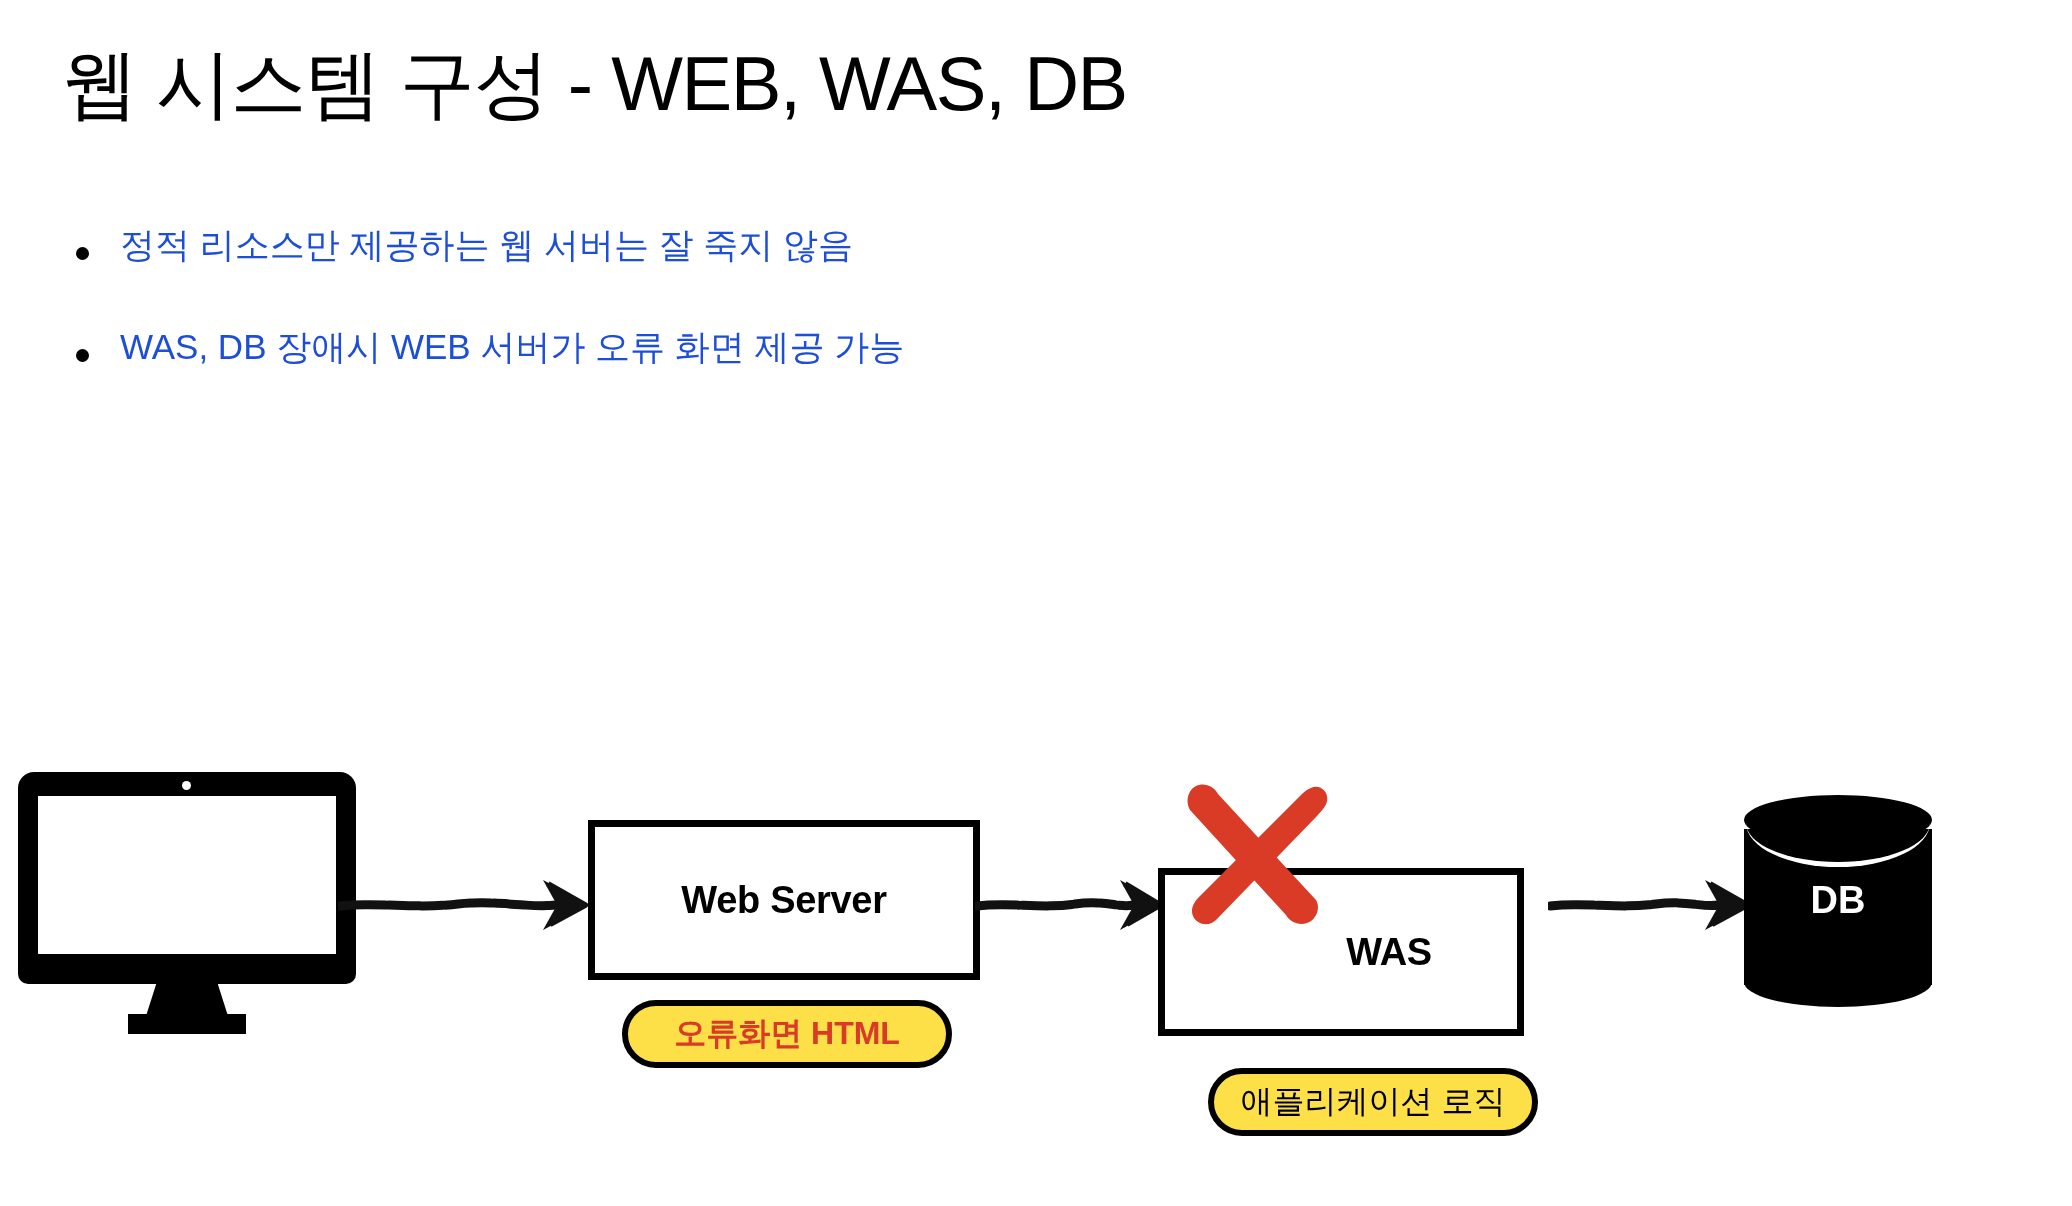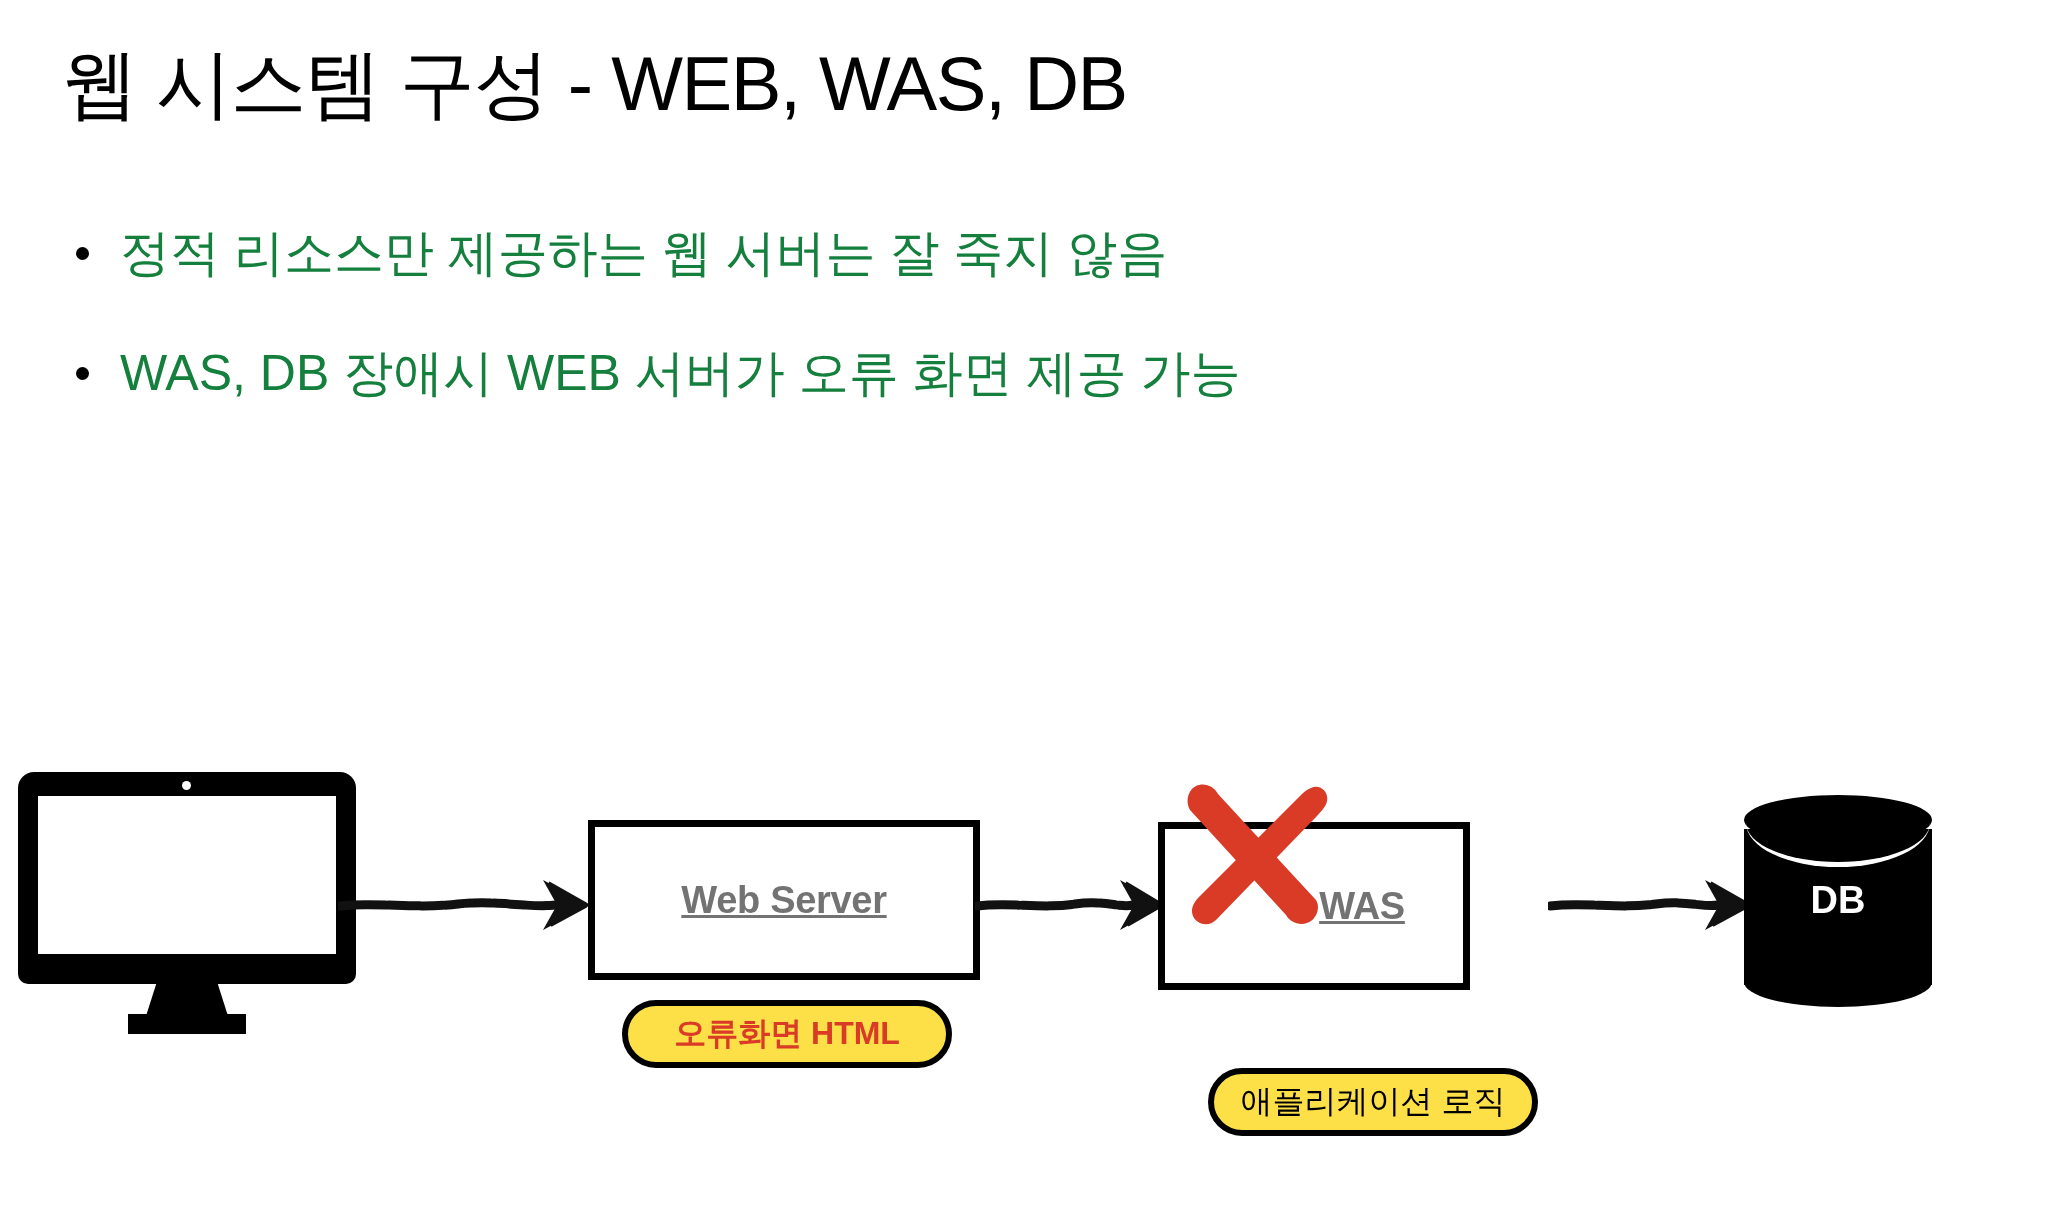--- a/index.html
+++ b/index.html
@@ -40,25 +40,25 @@
     top: 225px;
     width: 1500px;
     list-style: none;
     margin: 0;
     padding: 0;
   }
   #bullet-list li {
     position: relative;
     padding-left: 58px;
     margin-bottom: 62px;
-    font-size: 50px;
+    font-size: 35px;
     font-weight: 400;
     line-height: 1.15;
     white-space: nowrap;
-    color: #15803d;
+    color: #1d4ed8;
   }
   #bullet-list li .bullet-dot {
     position: absolute;
     left: 14px;
     top: 22px;
     width: 13px;
     height: 13px;
     border-radius: 50%;
     background: #000000;
   }
@@ -130,36 +130,35 @@
     background: #ffffff;
     border: 7px solid #000000;
     box-sizing: border-box;
     display: flex;
     align-items: center;
     justify-content: center;
   }
   .node-box .node-label {
     font-size: 38px;
     font-weight: 700;
-    color: #737373;
+    color: #000000;
     letter-spacing: -0.3px;
     z-index: 3;
-    text-decoration: underline;
   }
 
   #web-server-box {
     left: 588px;
     top: 820px;
     width: 392px;
     height: 160px;
   }
   #was-box {
     left: 1158px;
-    top: 822px;
-    width: 312px;
+    top: 868px;
+    width: 366px;
     height: 168px;
   }
   #was-box .node-label {
     margin-left: 96px;
   }
 
   
   .caption-chip {
     position: absolute;
     background: #fde047;

